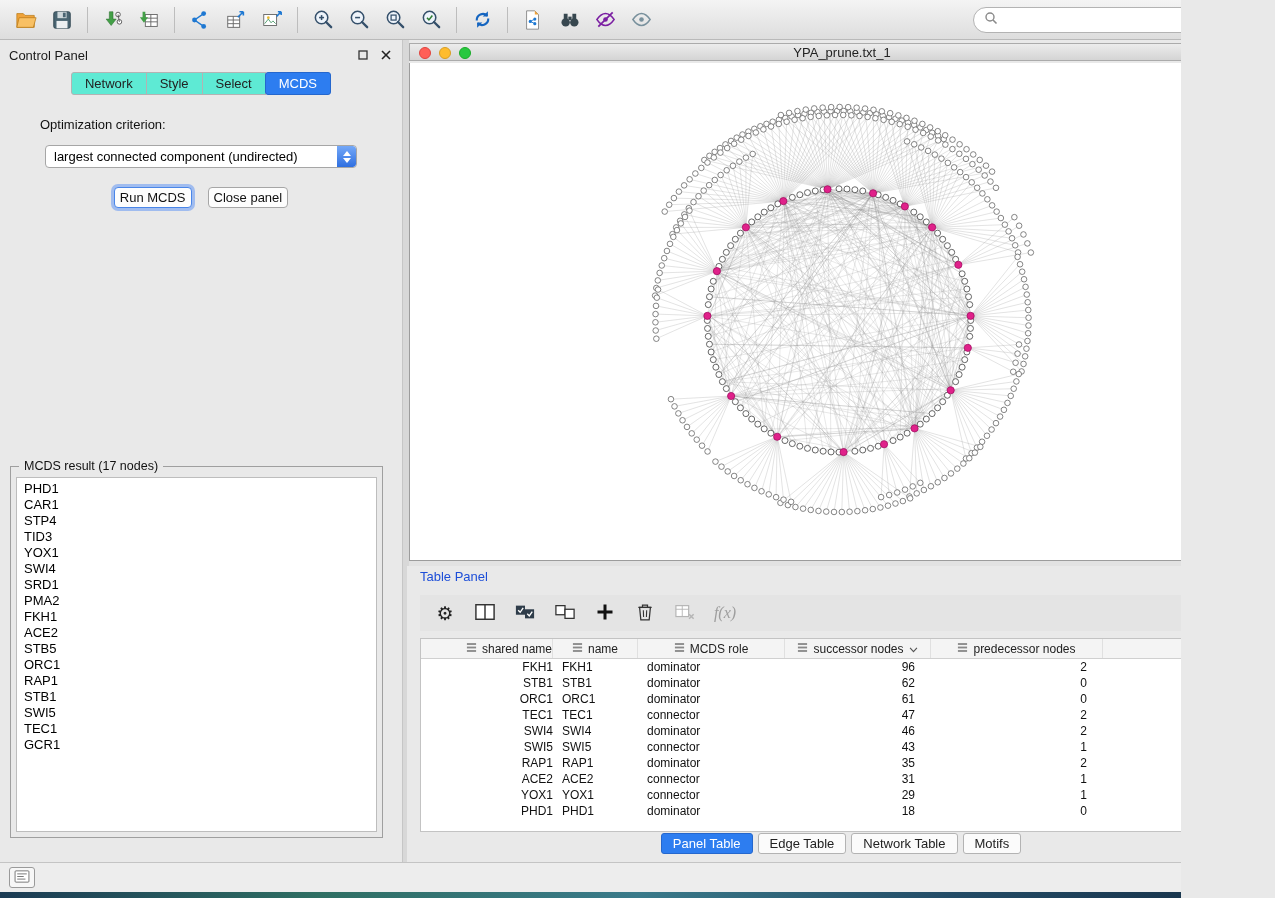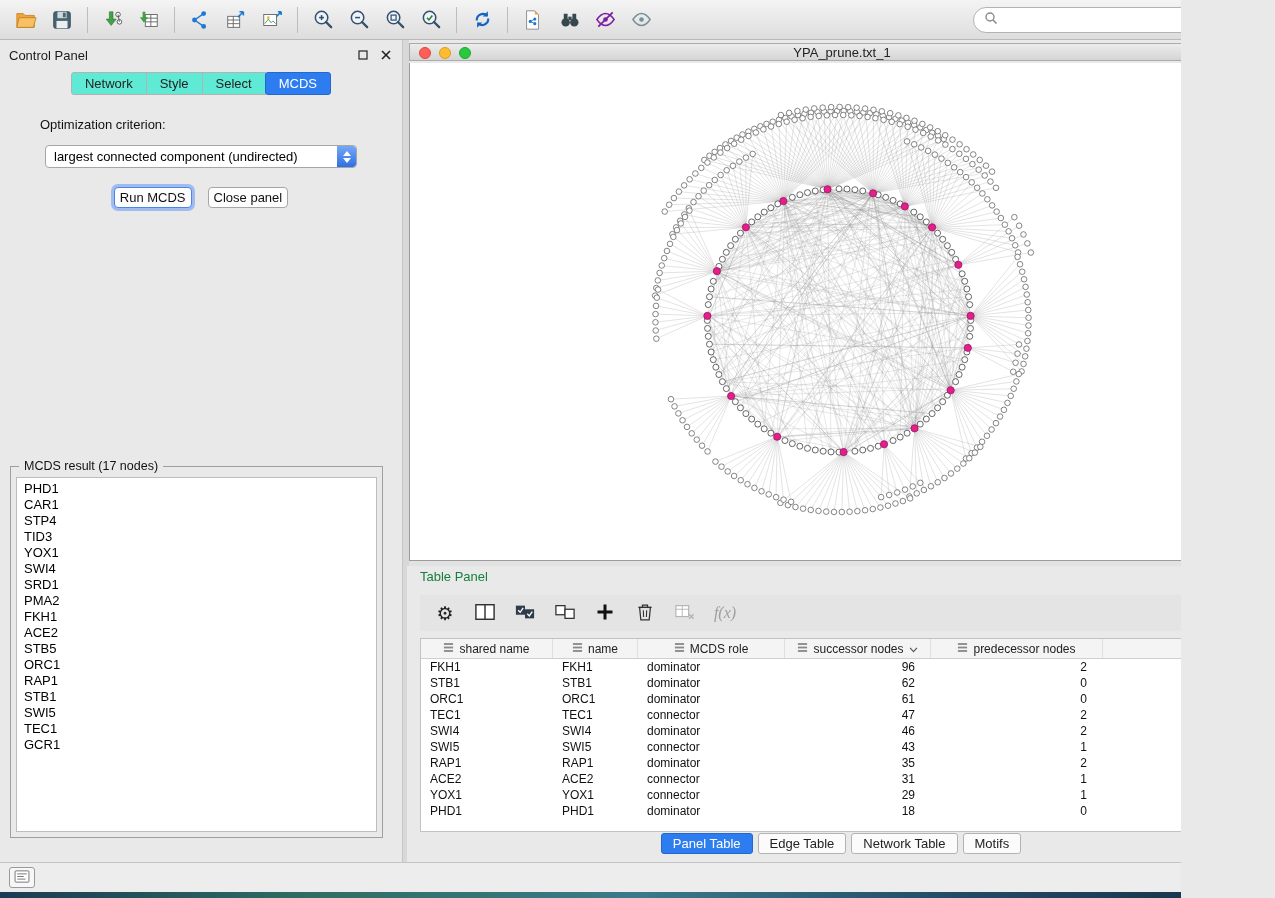--- a/index.html
+++ b/index.html
@@ -63,38 +63,38 @@
   .light.green { background:#28c840; border:1px solid #1aab29; }
   .net-title { width:100%; text-align:center; font-size:13px; color:#222; }
   .net-canvas { position:absolute; left:0; top:23px; right:0; bottom:0; background:#fff;
                 border:1px solid #9c9c9c; border-top:none; }
   .net-canvas svg { width:100%; height:100%; display:block; }
 
   .hsplit { position:absolute; left:409px; top:561px; width:866px; height:5px; background:#e2e2e2; cursor:row-resize; }
 
   
   .table-panel { position:absolute; left:407px; top:566px; width:868px; height:296px; background:#e9e9e9; }
-  .tp-header { height:20px; display:flex; align-items:center; padding:0 13px; font-size:13px; color:#15803d; }
+  .tp-header { height:20px; display:flex; align-items:center; padding:0 13px; font-size:13px; color:#1d4ed8; }
   .tp-toolbar { margin:9px 13px 0; height:36px; display:flex; align-items:center; gap:14px; padding:0 12px;
                 background:#e4e4e4; }
   .ticon { width:26px; height:26px; display:flex; align-items:center; justify-content:center; cursor:pointer;
            background:transparent; border:none; }
   .ticon.disabled { cursor:default; }
   .fx { font-family:"Liberation Serif", serif; font-style:italic; font-size:16px; color:#9e9e9e; }
   .gear-glyph { font-size:19px; color:#222; line-height:1; }
 
   .tp-table { position:absolute; left:13px; right:13px; top:72px; height:194px; background:#fff;
               border:1px solid #c3c3c3; overflow:hidden; }
   .thead { display:flex; height:20px; background:#f4f4f4; border-bottom:1px solid #d0d0d0; }
   .th { display:flex; align-items:center; justify-content:center; gap:5px; font-size:12px; color:#222;
         border-right:1px solid #e0e0e0; cursor:pointer; }
   .tr { display:flex; height:16px; align-items:center; }
   .td { display:flex; align-items:center; height:100%; font-size:12px; color:#111; padding-left:9px; }
   .td.num { justify-content:flex-end; padding-left:0; padding-right:16px; }
-  .col-shared { width:132px; } .col-name { width:85px; } .col-role { width:147px; }
+  .col-shared { width:132px;justify-content:flex-end; } .col-name { width:85px; } .col-role { width:147px; }
   .col-succ { width:146px; } .col-pred { width:172px; } .col-fill { flex:1; border-right:none; }
   .vscroll { position:absolute; right:2px; top:23px; width:11px; height:166px; background:#f2f2f2; border-radius:6px; }
   .vthumb { position:absolute; left:1px; top:2px; width:9px; height:120px; background:#c2c2c2; border-radius:5px; cursor:pointer; }
 
   .tp-tabs { position:absolute; bottom:8px; left:0; right:0; display:flex; justify-content:center; gap:5px; }
   .tp-tab { padding:2px 11px; font-size:13px; background:#fbfbfb; border:1px solid #b3b3b3;
             border-radius:3px; color:#222; cursor:pointer; }
   .tp-tab.active { background:#2d7df0; color:#fff; border-color:#2567cd; }
 
   

